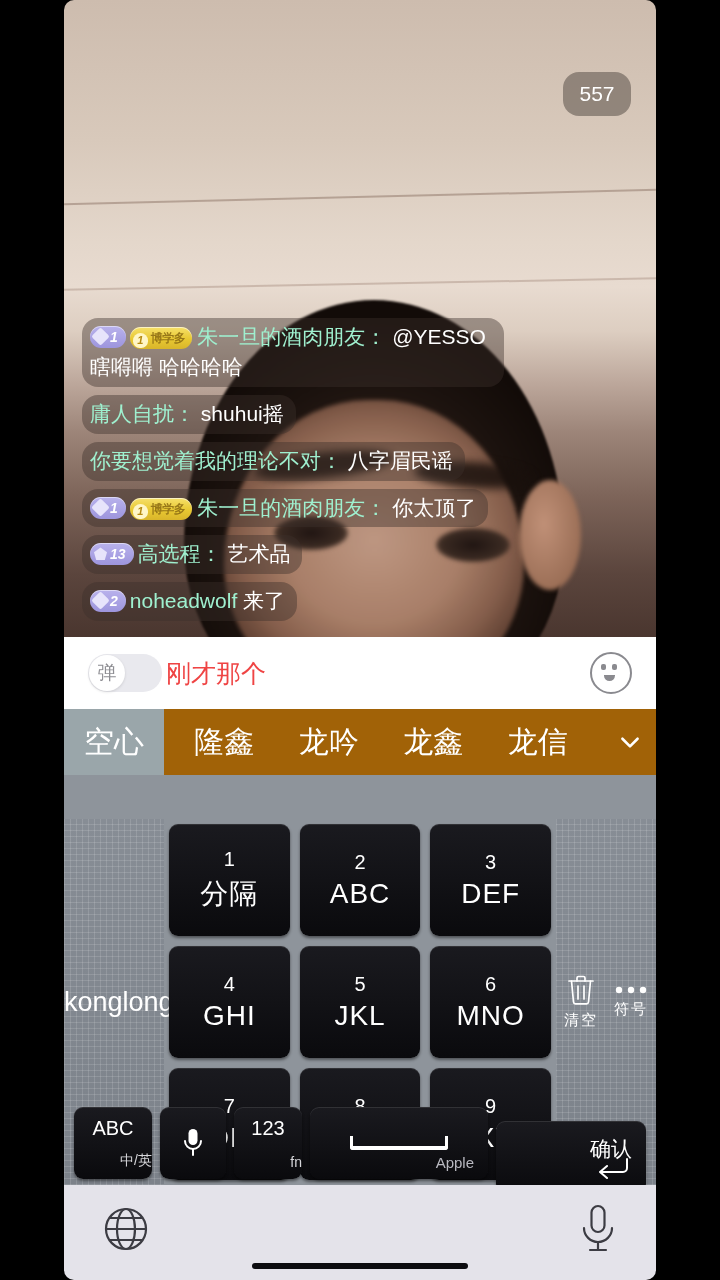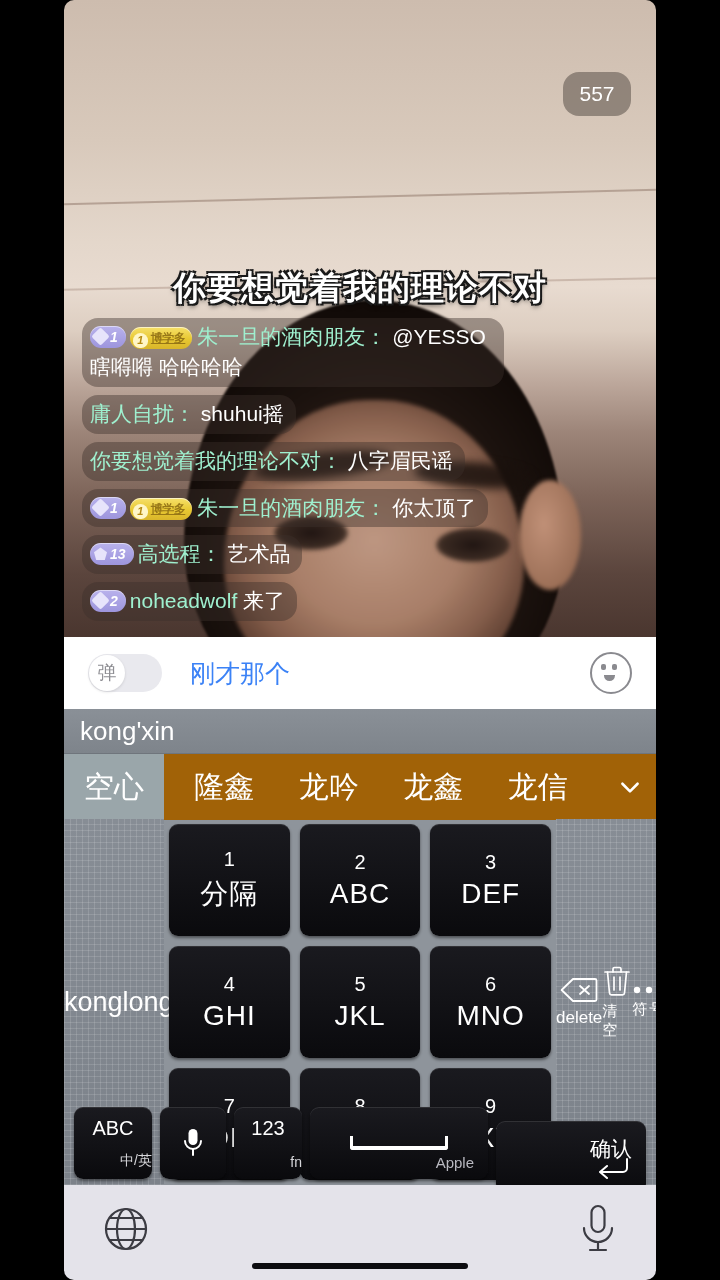--- a/index.html
+++ b/index.html
@@ -50,30 +50,30 @@
     font-size:14px;font-style:italic;font-weight:bold;color:#fff;vertical-align:2px;
     background:linear-gradient(180deg,#b9b2ec 0%,#9d95dd 100%);box-shadow:inset 0 1px 0 rgba(255,255,255,.5);}
   .badge .gem{display:inline-block;width:13px;height:13px;background:#e7e4fb;margin-right:3px;vertical-align:-1px;
     transform:rotate(45deg);border-radius:2px;}
   .badge.penta .gem{transform:none;border-radius:0;clip-path:polygon(50% 0,100% 38%,82% 100%,18% 100%,0 38%);}
   .badge2{display:inline-block;height:22px;line-height:22px;border-radius:11px;padding:0 7px 0 3px;margin-right:5px;
     font-size:12px;font-weight:bold;color:#8a6a12;vertical-align:2px;
     background:linear-gradient(180deg,#f6e06a 0%,#e8c832 55%,#d9b52a 100%);box-shadow:inset 0 1px 0 rgba(255,255,255,.6);}
   .badge2 .shield{display:inline-block;width:15px;height:15px;background:#fff6c6;color:#b68a10;font-size:11px;
     line-height:15px;text-align:center;border-radius:50% 50% 45% 45%;margin-right:3px;vertical-align:-2px;font-style:italic;}
-  .badge2 .lv{opacity:.85;letter-spacing:-.5px;text-decoration:underline;}
+  .badge2 .lv{opacity:.85;letter-spacing:-.5px;}
   .uname{color:#9ff0cf;}
   .utext{color:#fff;}
 
   
   #inputbar{position:absolute;left:0;top:637px;width:592px;height:72px;background:#fff;display:flex;align-items:center;}
   #dmtoggle{margin-left:24px;width:74px;height:38px;border-radius:19px;background:#e9e9ee;position:relative;flex:none;}
   #dmtoggle .knob{position:absolute;left:1px;top:1px;width:36px;height:36px;border-radius:50%;background:#fff;
     box-shadow:0 1px 3px rgba(0,0,0,.12);display:flex;align-items:center;justify-content:center;color:#8e8e93;font-size:19px;}
-  #inputtext{margin-left:28px;flex:1;color:#3b82f6;font-size:25px;}
+  #inputtext{margin-left:4px;flex:1;color:#ef4444;font-size:25px;}
   #emojiBtn{margin-right:24px;width:38px;height:38px;border-radius:50%;border:2px solid #8a8a8f;position:relative;flex:none;}
   #emojiBtn .e{position:absolute;width:5px;height:6px;border-radius:2px;background:#8a8a8f;}
   #emojiBtn .e1{left:9px;top:10px;}
   #emojiBtn .e2{left:20px;top:10px;}
   #emojiBtn .m{position:absolute;left:12px;top:21px;width:11px;height:6px;border-radius:0 0 6px 6px;background:#8a8a8f;}
 
   
   #kb{position:absolute;left:0;top:709px;width:592px;height:476px;background:#8e949b;}
   #pinyinbar{height:44px;background:linear-gradient(180deg,#8a9097 0%,#7e848b 100%);display:flex;align-items:center;
     border-bottom:1px solid #6f757c;}
@@ -139,21 +139,20 @@
     <div class="seam" id="seam2"></div>
     <div id="head"></div>
     <div id="face"></div>
     <div id="ear"></div>
     <div class="brow" id="brow1"></div>
     <div class="brow" id="brow2"></div>
     <div class="eye" id="eye1"></div>
     <div class="eye" id="eye2"></div>
 
     <div id="countBadge">557</div>
-    <div id="subtitle">你要想觉着我的理论不对</div>
 
     <div id="chat">
           <div class="msgrow"><div class="msg"><span class="badge"><span class="gem"></span>1</span><span class="badge2"><span class="shield">1</span><span class="lv">博学多</span></span><span class="uname">朱一旦的酒肉朋友： </span><span class="utext">@YESSO瞎嘚嘚 哈哈哈哈</span></div></div>
           <div class="msgrow"><div class="msg"><span class="uname">庸人自扰： </span><span class="utext">shuhui摇</span></div></div>
           <div class="msgrow"><div class="msg"><span class="uname">你要想觉着我的理论不对： </span><span class="utext">八字眉民谣</span></div></div>
           <div class="msgrow"><div class="msg"><span class="badge"><span class="gem"></span>1</span><span class="badge2"><span class="shield">1</span><span class="lv">博学多</span></span><span class="uname">朱一旦的酒肉朋友： </span><span class="utext">你太顶了</span></div></div>
           <div class="msgrow"><div class="msg"><span class="badge penta"><span class="gem"></span>13</span><span class="uname">高选程： </span><span class="utext">艺术品</span></div></div>
           <div class="msgrow"><div class="msg"><span class="badge"><span class="gem"></span>2</span><span class="uname">noheadwolf </span><span class="utext">来了</span></div></div>
         </div>
   </div>
@@ -165,23 +164,20 @@
     <div id="inputtext">刚才那个</div>
     <div id="emojiBtn">
       <span class="e e1"></span>
           <span class="e e2"></span>
           <span class="m"></span>
     </div>
   </div>
 
   <div id="kb">
 
-    <div id="pinyinbar">
-      <div class="py">kong'xin</div>
-    </div>
 
     <div id="candbar">
       <div class="cand" id="cand0">空心</div>
       <div class="candrest">
         <div class="cand">隆鑫</div>
         <div class="cand">龙吟</div>
         <div class="cand">龙鑫</div>
         <div class="cand">龙信</div>
       </div>
       <div id="candchev">
@@ -239,29 +235,20 @@
                 <div class="sub">TUV</div>
               </div>
               <div class="key">
                 <div class="num">9</div>
                 <div class="sub">WXYZ</div>
               </div>
             </div>
           </div>
 
       <div class="sidecol" id="rightcol">
-        <div class="sidecell">
-          <div class="stack">
-            <svg width="38" height="26" viewBox="0 0 38 26" fill="none" stroke="#fff" stroke-width="1.8" stroke-linecap="round" stroke-linejoin="round">
-              <path d="M13 2 H35 a1.5 1.5 0 0 1 1.5 1.5 v19 a1.5 1.5 0 0 1 -1.5 1.5 H13 L1.6 13 Z"></path>
-              <path d="M20 9 L29 17 M29 9 L20 17"></path>
-            </svg>
-            <span class="lbl" style="letter-spacing:0;font-size:17px;">delete</span>
-          </div>
-        </div>
         <div class="sidecell">
           <div class="stack">
             <svg width="30" height="32" viewBox="0 0 30 32" fill="none" stroke="#fff" stroke-width="1.7" stroke-linecap="round" stroke-linejoin="round">
               <path d="M3 7 H27"></path>
                   <path d="M11 7 V4 a1.5 1.5 0 0 1 1.5 -1.5 h5 A1.5 1.5 0 0 1 19 4 V7"></path>
               <path d="M5.5 7 L7.5 28 a2 2 0 0 0 2 1.8 h11 a2 2 0 0 0 2 -1.8 L24.5 7"></path>
               <path d="M12 12 V25 M18 12 V25"></path>
             </svg>
             <span class="lbl">清空</span>
           </div>

